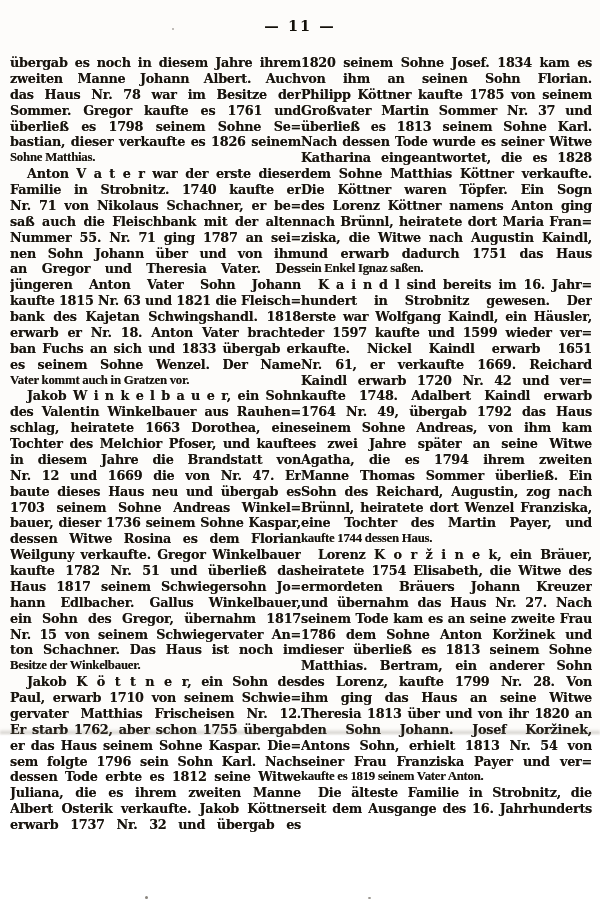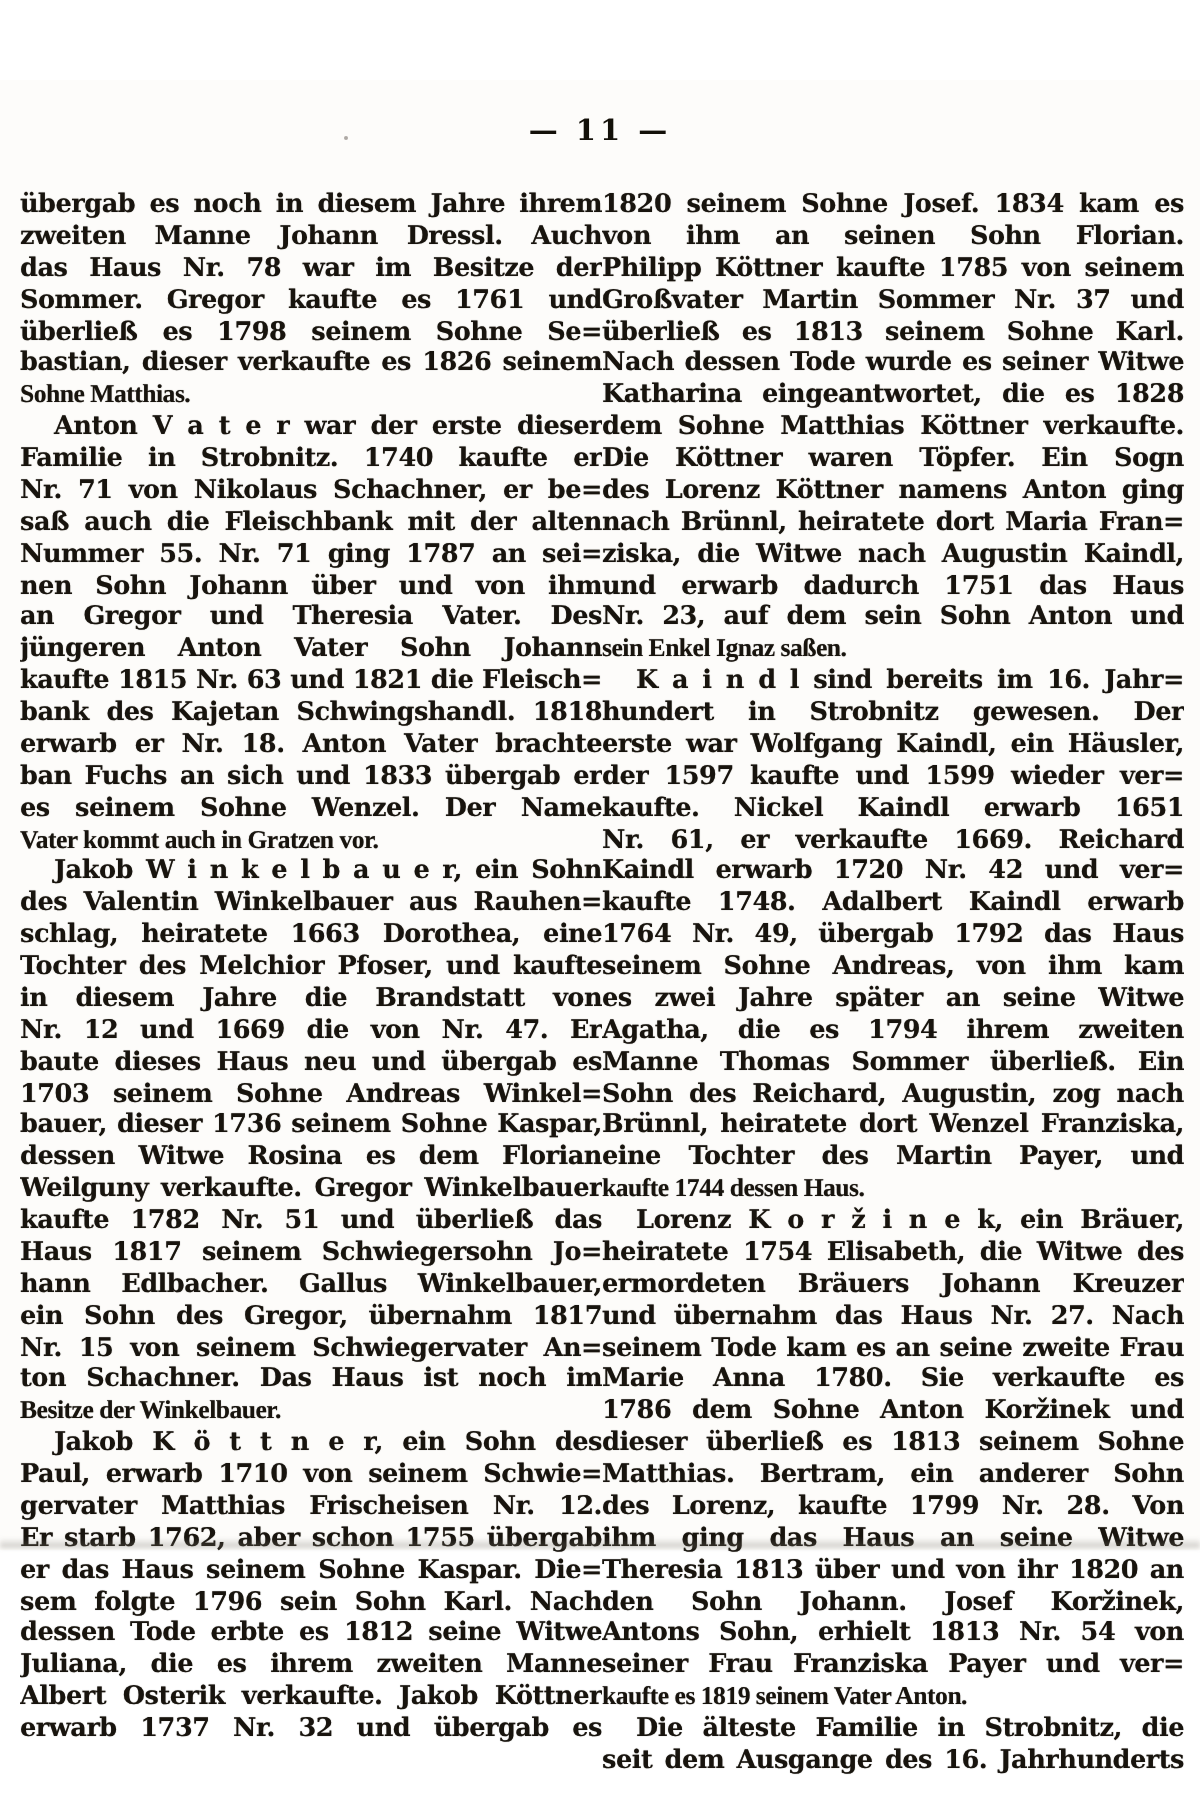--- a/index.html
+++ b/index.html
@@ -7,21 +7,20 @@
     width: 600px; height: 907px;
     background: #ffffff;
     font-family: "DejaVu Serif", "Liberation Serif", serif;
     overflow: hidden;
   }
   .page {
     position: relative;
     width: 600px; height: 735px;
     background: #fdfcfa;
     color: #18140e;
-    margin-top: 40px;
   }
   .page-header {
     padding-top: 17px;
     text-align: center;
     font-size: 14.5px;
     font-weight: 700;
     letter-spacing: 2px;
     color: #131009;
   }
   .cols {
@@ -67,21 +66,21 @@
 </head>
 <body>
 
 <div class="page">
   <div class="page-header">— 11 —</div>
 
   <div class="cols">
     <div class="col">
         <div class="para">
           <div class="line">übergab es noch in diesem Jahre ihrem</div>
-          <div class="line">zweiten Manne Johann Dressl. Auch</div>
+          <div class="line">zweiten Manne Johann Albert. Auch</div>
           <div class="line">das Haus Nr. 78 war im Besitze der</div>
           <div class="line">Sommer. Gregor kaufte es 1761 und</div>
           <div class="line">überließ es 1798 seinem Sohne Se=</div>
           <div class="line">bastian, dieser verkaufte es 1826 seinem</div>
           <div class="line endline">Sohne Matthias.</div>
         </div>
         <div class="para">
           <div class="line indent">Anton V a t e r war der erste dieser</div>
           <div class="line">Familie in Strobnitz. 1740 kaufte er</div>
           <div class="line">Nr. 71 von Nikolaus Schachner, er be=</div>
@@ -138,21 +137,20 @@
           <div class="line">Großvater Martin Sommer Nr. 37 und</div>
           <div class="line">überließ es 1813 seinem Sohne Karl.</div>
           <div class="line">Nach dessen Tode wurde es seiner Witwe</div>
           <div class="line">Katharina eingeantwortet, die es 1828</div>
           <div class="line">dem Sohne Matthias Köttner verkaufte.</div>
           <div class="line">Die Köttner waren Töpfer. Ein Sogn</div>
           <div class="line">des Lorenz Köttner namens Anton ging</div>
           <div class="line">nach Brünnl, heiratete dort Maria Fran=</div>
           <div class="line">ziska, die Witwe nach Augustin Kaindl,</div>
           <div class="line">und erwarb dadurch 1751 das Haus</div>
-          <div class="line">Nr. 23, auf dem sein Sohn Anton und</div>
           <div class="line endline">sein Enkel Ignaz saßen.</div>
         </div>
         <div class="para">
           <div class="line indent">K a i n d l sind bereits im 16. Jahr=</div>
           <div class="line">hundert in Strobnitz gewesen. Der</div>
           <div class="line">erste war Wolfgang Kaindl, ein Häusler,</div>
           <div class="line">der 1597 kaufte und 1599 wieder ver=</div>
           <div class="line">kaufte. Nickel Kaindl erwarb 1651</div>
           <div class="line">Nr. 61, er verkaufte 1669. Reichard</div>
           <div class="line">Kaindl erwarb 1720 Nr. 42 und ver=</div>
@@ -166,21 +164,20 @@
           <div class="line">Brünnl, heiratete dort Wenzel Franziska,</div>
           <div class="line">eine Tochter des Martin Payer, und</div>
           <div class="line endline">kaufte 1744 dessen Haus.</div>
         </div>
         <div class="para">
           <div class="line indent">Lorenz K o r ž i n e k, ein Bräuer,</div>
           <div class="line">heiratete 1754 Elisabeth, die Witwe des</div>
           <div class="line">ermordeten Bräuers Johann Kreuzer</div>
           <div class="line">und übernahm das Haus Nr. 27. Nach</div>
           <div class="line">seinem Tode kam es an seine zweite Frau</div>
-          <div class="line">Marie Anna 1780. Sie verkaufte es</div>
           <div class="line">1786 dem Sohne Anton Koržinek und</div>
           <div class="line">dieser überließ es 1813 seinem Sohne</div>
           <div class="line">Matthias. Bertram, ein anderer Sohn</div>
           <div class="line">des Lorenz, kaufte 1799 Nr. 28. Von</div>
           <div class="line">ihm ging das Haus an seine Witwe</div>
           <div class="line">Theresia 1813 über und von ihr 1820 an</div>
           <div class="line">den Sohn Johann. Josef Koržinek,</div>
           <div class="line">Antons Sohn, erhielt 1813 Nr. 54 von</div>
           <div class="line">seiner Frau Franziska Payer und ver=</div>
           <div class="line endline">kaufte es 1819 seinem Vater Anton.</div>

